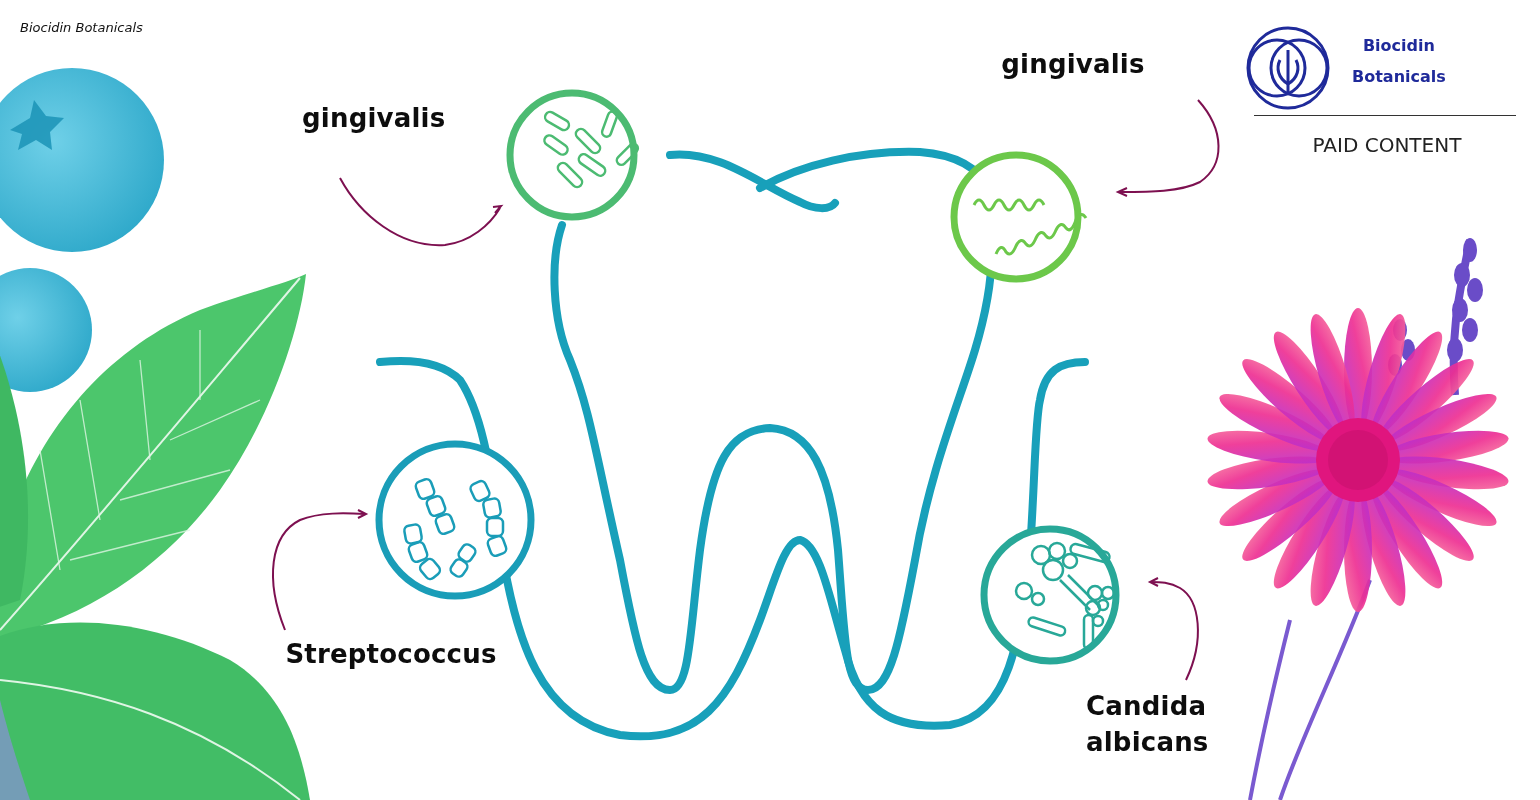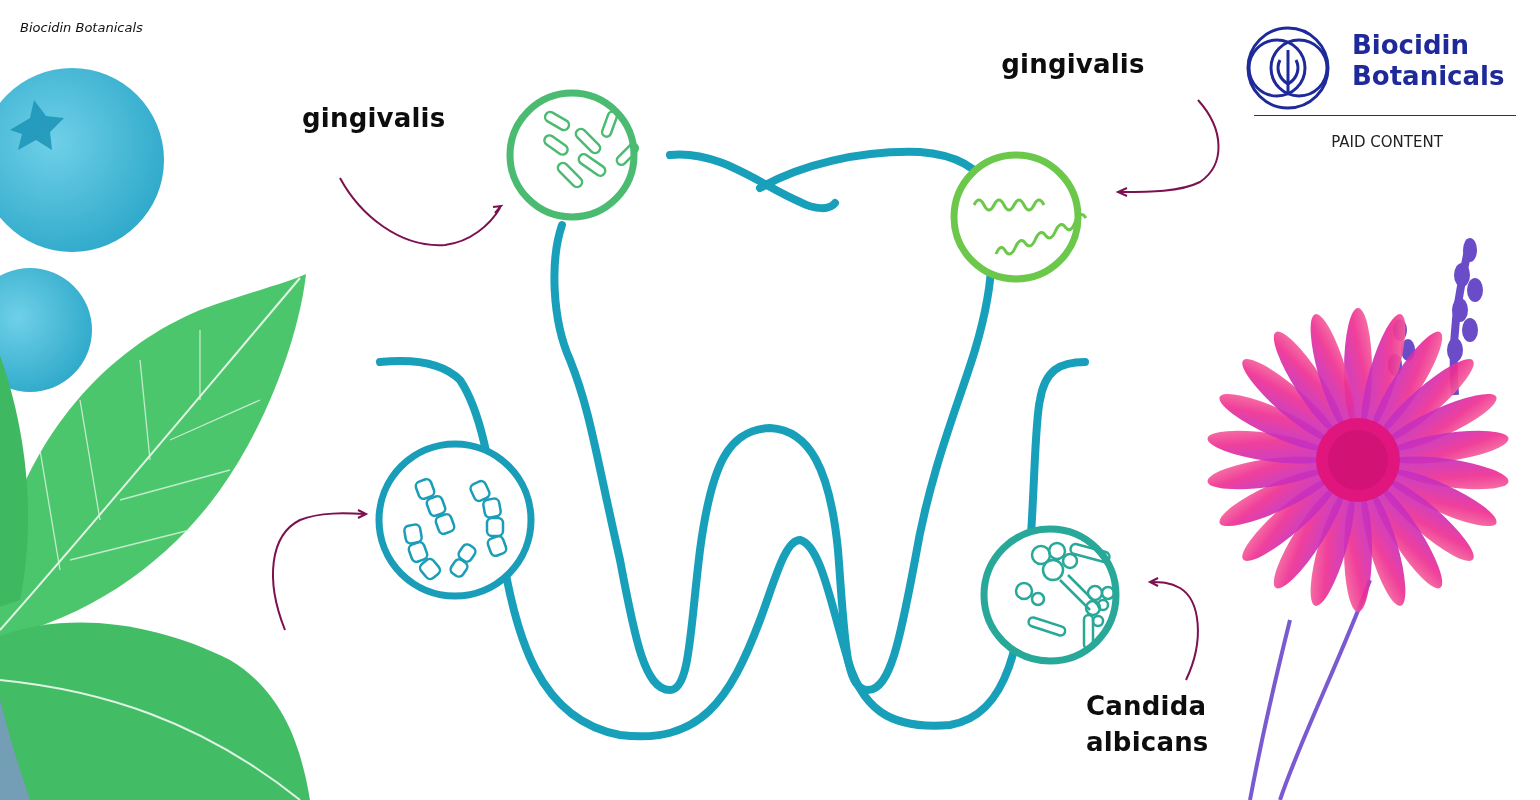--- a/index.html
+++ b/index.html
@@ -1,23 +1,23 @@
 <!DOCTYPE html>
 <html><head>
 <meta charset="utf-8">
 <style>
   html, body { margin: 0; padding: 0; background: #ffffff; }
   body { width: 1540px; height: 800px; position: relative; overflow: hidden; font-family: "Liberation Sans", sans-serif; }
   .brand-tag { position: absolute; left: 20px; top: 20px; font-size: 13px; color: #111; font-family: "DejaVu Sans", sans-serif; font-style: italic; }
   .label { position: absolute; font-family: "DejaVu Sans", sans-serif; font-weight: bold; font-size: 26px; line-height: 36px; color: #0d0d0d; letter-spacing: 0.2px; }
   .lbl-center { text-align: center; }
   .logo { position: absolute; left: 1244px; top: 20px; width: 276px; }
-  .logo-name { position: absolute; left: 108px; top: 10px; font-family: "DejaVu Sans", sans-serif; font-weight: bold; font-size: 26px; line-height: 31px; color: #1f2a9a; }
+  .logo-name { position: absolute; left: 108px; top: 10px; font-family: "DejaVu Sans", sans-serif; font-weight: bold; font-size: 16px; line-height: 31px; color: #1f2a9a; text-align: center; }
   .logo-rule { position: absolute; left: 10px; top: 95px; width: 262px; height: 1px; background: #333; }
-  .paid { position: absolute; left: 0; top: 113px; width: 286px; text-align: center; font-size: 15px; color: #222; font-family: "DejaVu Sans", sans-serif; }
+  .paid { position: absolute; left: 0; top: 113px; width: 286px; text-align: center; font-size: 20px; color: #222; font-family: "DejaVu Sans", sans-serif; }
   svg.layer { position: absolute; left: 0; top: 0; }
 </style>
 </head>
 <body>
 
 <svg class="layer" width="1540" height="800">
   <defs>
     <radialGradient id="berry" cx="0.4" cy="0.4" r="0.7">
       <stop offset="0" stop-color="#6fd0e8"></stop>
       <stop offset="1" stop-color="#2aa6c8"></stop>
@@ -192,17 +192,18 @@
   </g>
 </svg>
 
 <div class="label" style="left:302px; top:100px;">
   <div>gingivalis</div>
 </div>
 <div class="label lbl-center" style="left:946px; top:46px; width:254px;">
   <div>gingivalis</div>
 </div>
 <div class="label lbl-center" style="left:278px; top:636px; width:226px;">
+  <div>Streptococcus</div>
 </div>
 <div class="label" style="left:1086px; top:688px;">
   <div>Candida</div>
   <div>albicans</div>
 </div>
 
 </body></html>

